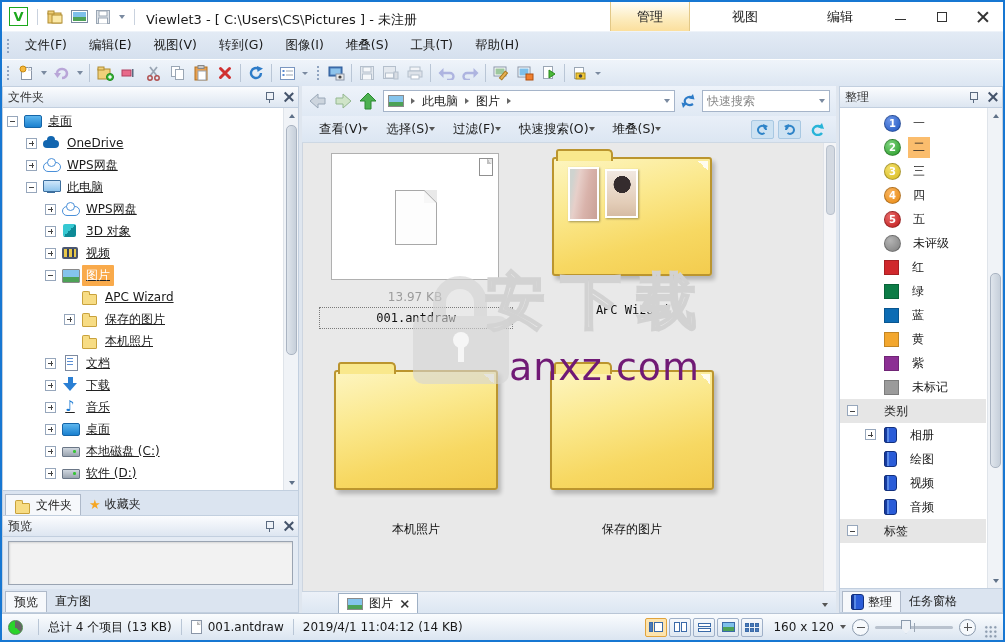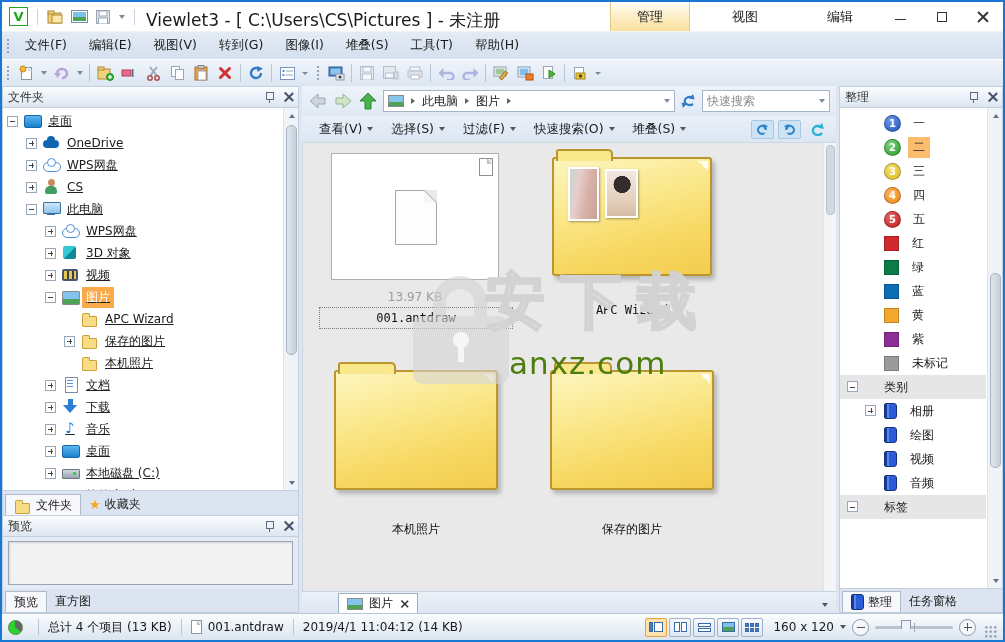--- a/index.html
+++ b/index.html
@@ -7,21 +7,21 @@
   body { font-family:"DejaVu Sans","Liberation Sans",sans-serif; font-size:12px; color:#222; }
   .window { position:absolute; inset:0; width:1005px; height:642px; border:2px solid #1777d2; background:#fff; display:flex; flex-direction:column; }
 
   
   .titlebar { height:29px; background:#fff; display:flex; align-items:center; flex:none; }
   .logo { width:19px; height:19px; border:1px solid #1ca81c; color:#1ca81c; font-weight:bold; font-size:13px; display:flex; align-items:center; justify-content:center; margin:0 4px 0 7px; }
   .tb-sep { width:1px; height:16px; background:#c9d2de; margin:0 5px; }
   .qat-ico { width:20px; height:18px; display:flex; align-items:center; justify-content:center; margin:0 2px; }
   .caret { width:0; height:0; border-left:3.5px solid transparent; border-right:3.5px solid transparent; border-top:4px solid #555; display:inline-block; }
   .caret.lite { border-top-color:#7a8aa0; }
-  .title-text { font-size:17px; color:#1a1a1a; margin-left:6px; white-space:nowrap;margin-top:7px; }
+  .title-text { font-size:13px; color:#1a1a1a; margin-left:6px; white-space:nowrap;margin-top:7px; }
   .ribbon-tabs { margin-left:auto; display:flex; height:100%; align-items:stretch; }
   .rtab { width:80px; display:flex; align-items:center; justify-content:center; font-size:13px; color:#222; margin-left:15px; }
   .rtab.active { background:linear-gradient(#fffef8, #fcebbc 60%, #fbdf9d); border-left:1px solid #e2c887; border-right:1px solid #e2c887; margin-left:40px; }
   .winbtns { display:flex; height:100%; }
   .wbtn { width:41px; display:flex; align-items:center; justify-content:center; }
   .glyph-min { width:11px; height:1px; background:#333; margin-top:6px; }
   .glyph-max { width:10px; height:10px; border:1px solid #333; }
   .glyph-close { position:relative; width:12px; height:12px; }
   .glyph-close::before,.glyph-close::after { content:""; position:absolute; left:5px; top:-1px; width:1.6px; height:14px; background:#333; }
   .glyph-close::before { transform:rotate(45deg);} .glyph-close::after { transform:rotate(-45deg);}
@@ -113,21 +113,21 @@
   .nav-arrow { width:20px; height:20px; flex:none; }
   .addr-field { flex:1; height:22px; background:#fff; border:1px solid #a5b4c9; display:flex; align-items:center; padding:0 4px; gap:3px; min-width:0; }
   .crumb-sep { width:0; height:0; border-top:3.5px solid transparent; border-bottom:3.5px solid transparent; border-left:4px solid #666; margin:0 4px; }
   .crumb { color:#1a1a1a; white-space:nowrap; }
   .mini-pic { width:16px; height:12px; border:1px solid #8a8a8a; background:linear-gradient(#85c4ec 55%,#4da257 55%); flex:none; }
   .search-field { width:128px; height:22px; flex:none; background:#fff; border:1px solid #a5b4c9; display:flex; align-items:center; padding:0 4px; }
   .search-field input { flex:1; min-width:0; border:none; outline:none; font:inherit; color:#333; background:transparent; }
   .search-field input::placeholder { color:#8a8a8a; opacity:1; }
 
   .cmd-row { height:27px; flex:none; background:linear-gradient(#e9eff8,#dce6f2); display:flex; align-items:center; padding:0 8px; border-bottom:1px solid #cdd8e4; }
-  .cmd { display:flex; align-items:center; gap:5px; padding:0 9px; height:23px; color:#1a1a1a; font-size:12.5px; }
+  .cmd { display:flex; align-items:center; padding:0 9px; height:23px; color:#1a1a1a; font-size:12.5px; }
   .cmd-right { margin-left:auto; display:flex; align-items:center; gap:4px; }
   .rot-btn { width:23px; height:19px; background:#cde2f2; border:1px solid #a8c8e2; border-radius:2px; display:flex; align-items:center; justify-content:center; }
   .rot-btn.flat { background:transparent; border-color:transparent; }
 
   .content { flex:1; position:relative; background:#e9e9e9; min-height:0; overflow:hidden; border-left:1px solid #cdd5e0; }
   .content-scroll { position:absolute; top:0; right:0; bottom:0; width:13px; background:#f4f5f7; border-left:1px solid #e0e3e8; }
   .content-scroll .thumb { position:absolute; top:2px; left:1.5px; width:9px; height:70px; background:#d3d9e1; border:1px solid #b9c2ce; border-radius:4px; }
 
   
   .filecard { position:absolute; left:28px; top:10px; width:168px; height:127px; background:#fff; border:1px solid #b0b0b0; }
@@ -150,21 +150,21 @@
   .photo.p2 { left:51px; top:10px; width:33px; height:49px; background:radial-gradient(circle at 52% 30%, #352c2e 24%, rgba(0,0,0,0) 25%), linear-gradient(#f1e8e1 0%,#e3cdb8 70%,#d6bca4 100%); }
 
   
   .watermark { position:absolute; left:110px; top:119px; pointer-events:none; z-index:5; }
   .wm-lock { position:absolute; left:0; top:14px; width:96px; height:108px; opacity:.6; }
   .wm-lock .shackle { position:absolute; left:20px; top:0; width:54px; height:46px; border:13px solid #d2d2d2; border-bottom:none; border-radius:28px 28px 0 0; }
   .wm-lock .bodyy { position:absolute; left:0; top:40px; width:96px; height:68px; background:#d5d5d5; border-radius:10px; }
   .wm-lock .hole { position:absolute; left:40px; top:56px; width:16px; height:16px; background:#fff; border-radius:50%; }
   .wm-lock .slot { position:absolute; left:45px; top:68px; width:6px; height:18px; background:#fff; }
   .wm-text { margin-left:72px; font-size:60px; font-weight:bold; letter-spacing:16px; color:rgba(0,0,0,0); -webkit-text-stroke:2.2px #d2d2d2; white-space:nowrap; }
-  .wm-domain { margin-left:96px; margin-top:2px; font-size:31px; color:#4d7c0f; letter-spacing:1px; }
+  .wm-domain { margin-left:96px; margin-top:2px; font-size:38px; color:#701a75; letter-spacing:1px; }
 
   
   .doc-tabs { height:22px; flex:none; background:linear-gradient(#ecf1f8,#dce6f2); border-top:1px solid #c8d3e0; display:flex; align-items:flex-end; padding:0 8px; }
   .doc-tab { height:20px; margin-left:28px; background:#fff; border:1px solid #9fb0c4; border-bottom:none; display:flex; align-items:center; gap:6px; padding:0 8px; }
   .doc-tab .x-icon::before,.doc-tab .x-icon::after { background:#333; }
   .doc-tabs .right-caret { margin-left:auto; margin-bottom:6px; }
 
   
   .olist { flex:1; min-height:0; background:#fff; border:1px solid #c2cfdf; border-top:none; position:relative; overflow:hidden; }
   .orows { position:absolute; inset:3px 16px 0 0; overflow:hidden; }
@@ -453,26 +453,20 @@
               <span class="tind" style="width:21px"></span>
               <span class="exp plus"></span>
               <span class="ti cloud-dark"></span>
               <span class="tlabel">OneDrive</span>
             </div>
           <div class="trow">
               <span class="tind" style="width:21px"></span>
               <span class="exp plus"></span>
               <span class="ti cloud-lite"></span>
               <span class="tlabel">WPS网盘</span>
-            </div>
-          <div class="trow">
-              <span class="tind" style="width:21px"></span>
-              <span class="exp plus"></span>
-              <span class="ti user"></span>
-              <span class="tlabel">CS</span>
             </div>
           <div class="trow">
               <span class="tind" style="width:21px"></span>
               <span class="exp minus"></span>
               <span class="ti computer"></span>
               <span class="tlabel">此电脑</span>
             </div>
           <div class="trow">
               <span class="tind" style="width:40px"></span>
               <span class="exp plus"></span>
@@ -744,20 +738,24 @@
               <span class="olabel">三</span>
             </div>
           <div class="orow">
               <span class="rbadge rb4">4</span>
               <span class="olabel">四</span>
             </div>
           <div class="orow">
               <span class="rbadge rb5">5</span>
               <span class="olabel">五</span>
             </div>
+          <div class="orow">
+              <span class="rbadge rb0"></span>
+              <span class="olabel">未评级</span>
+            </div>
 
           <div class="orow">
               <span class="swatch" style="background:#d0282c"></span>
               <span class="olabel">红</span>
             </div>
           <div class="orow">
               <span class="swatch" style="background:#0c7c46"></span>
               <span class="olabel">绿</span>
             </div>
           <div class="orow">

